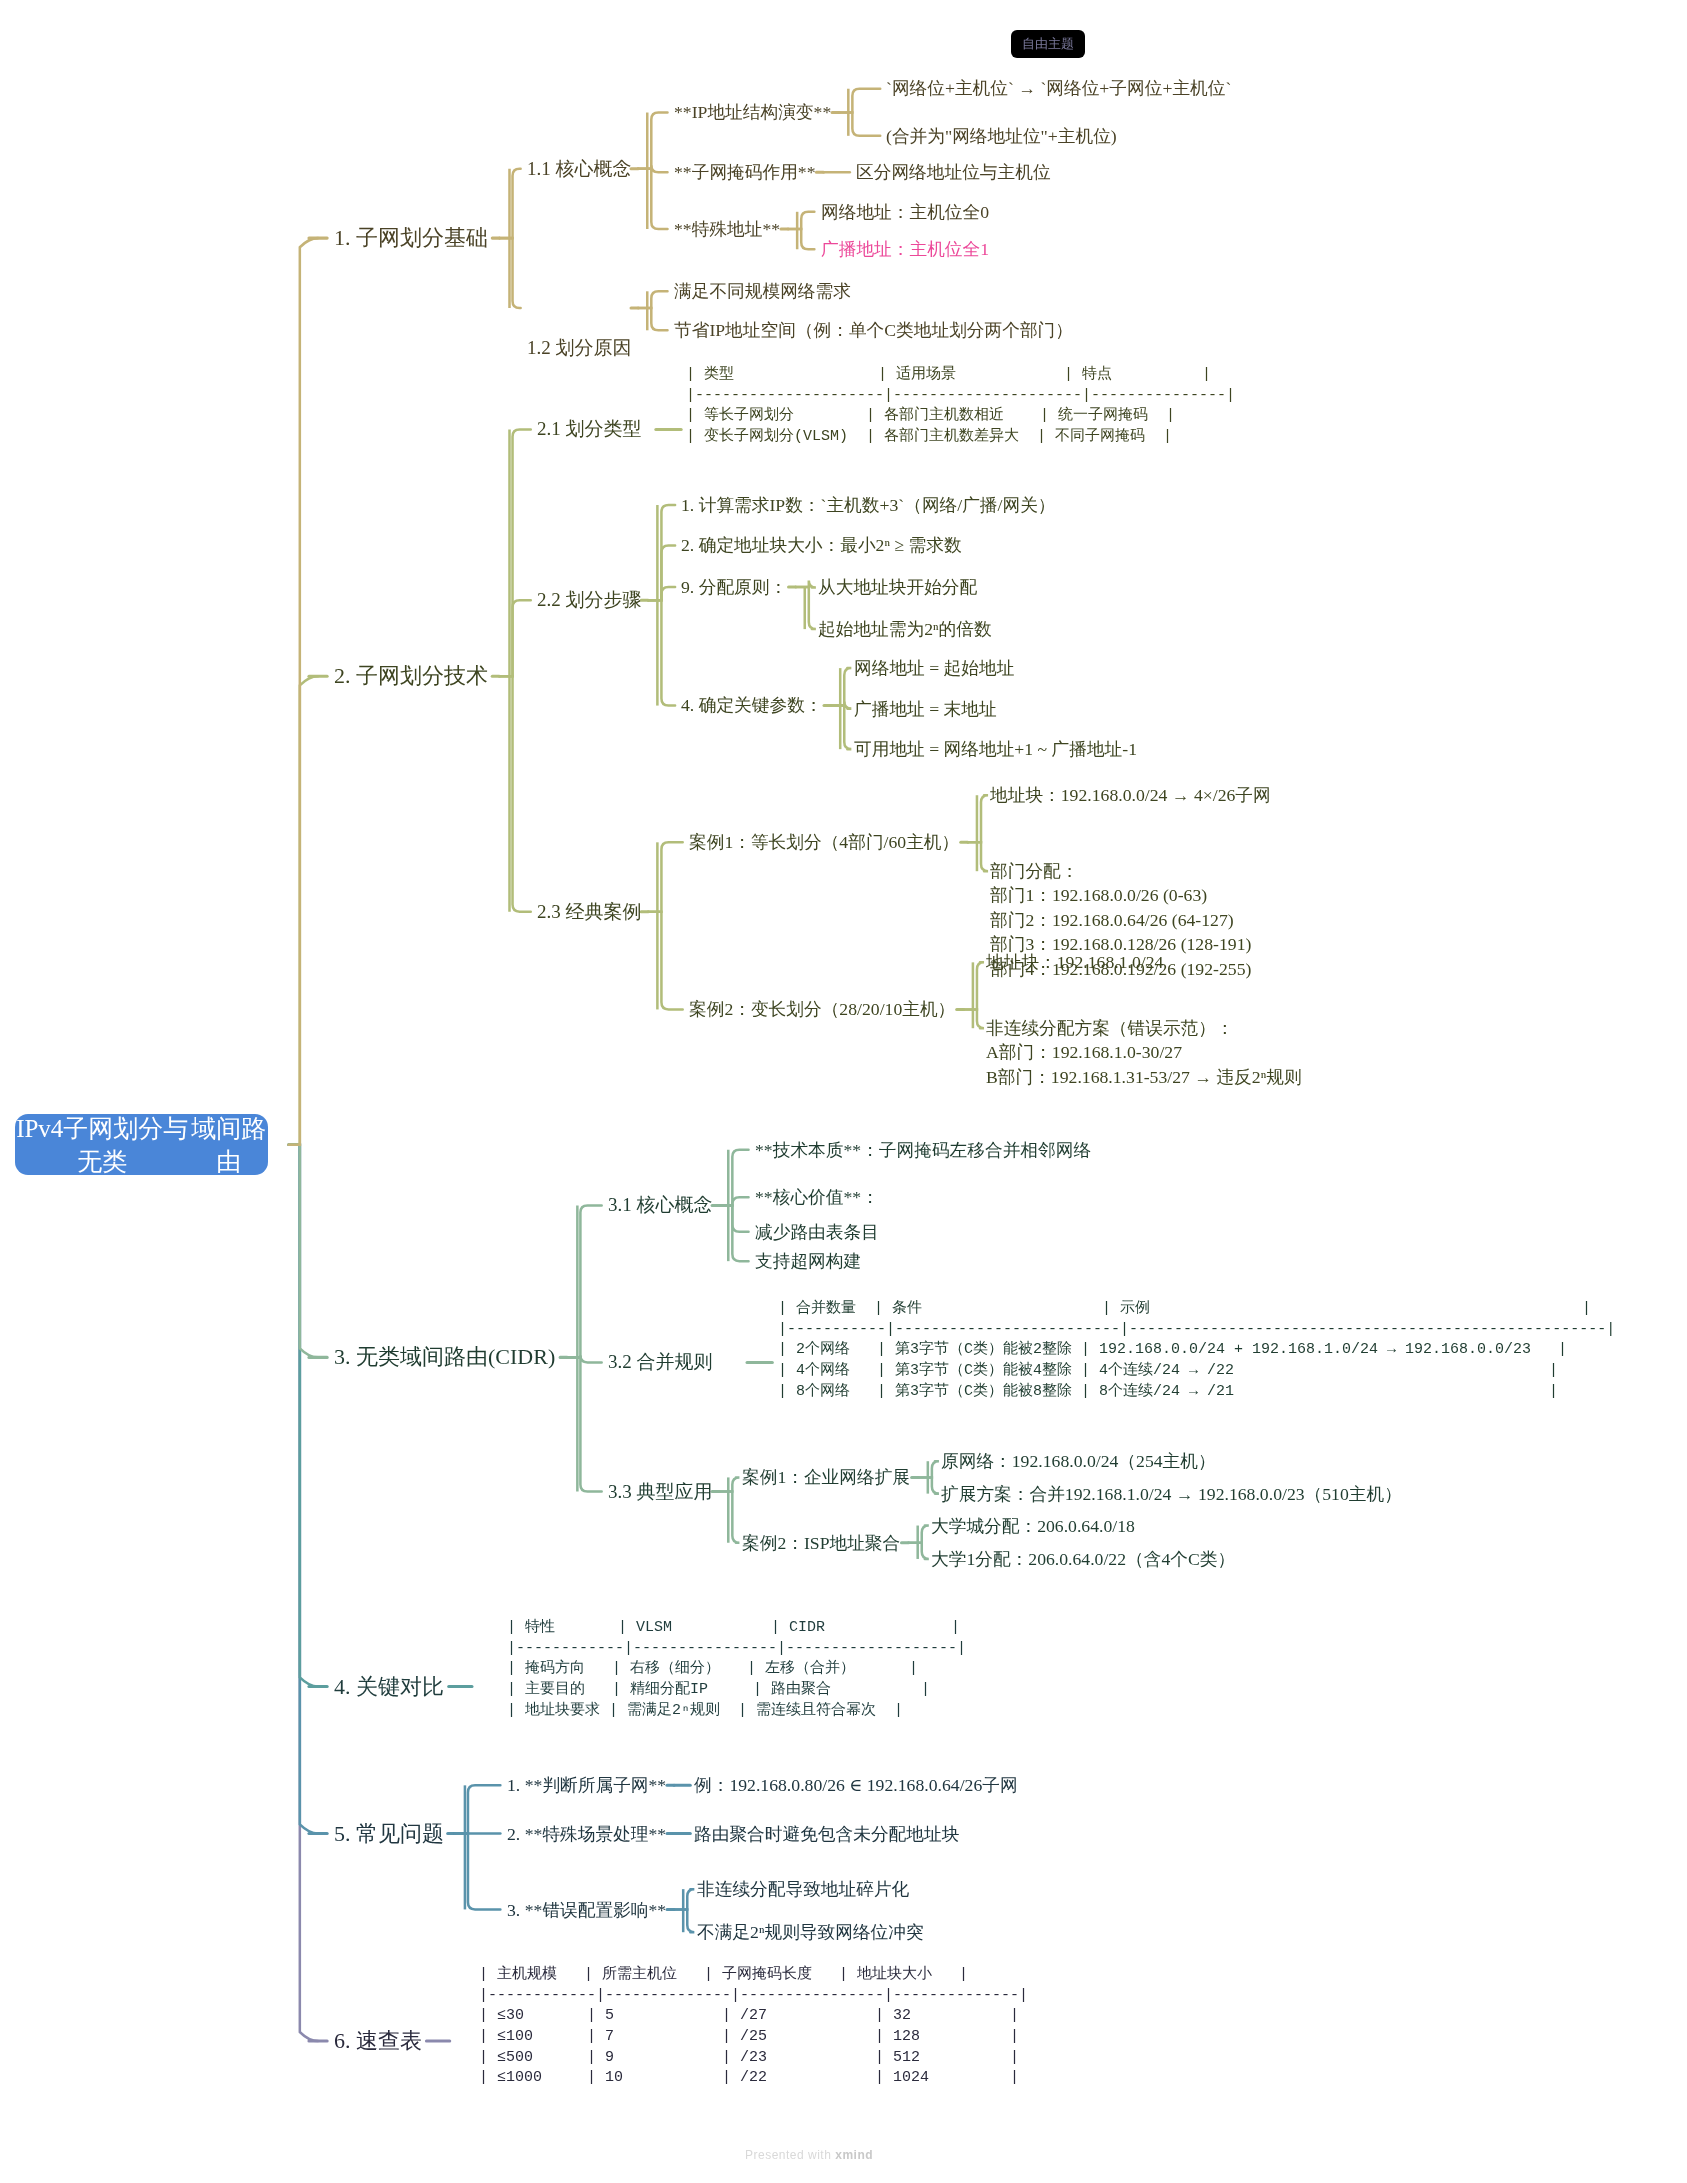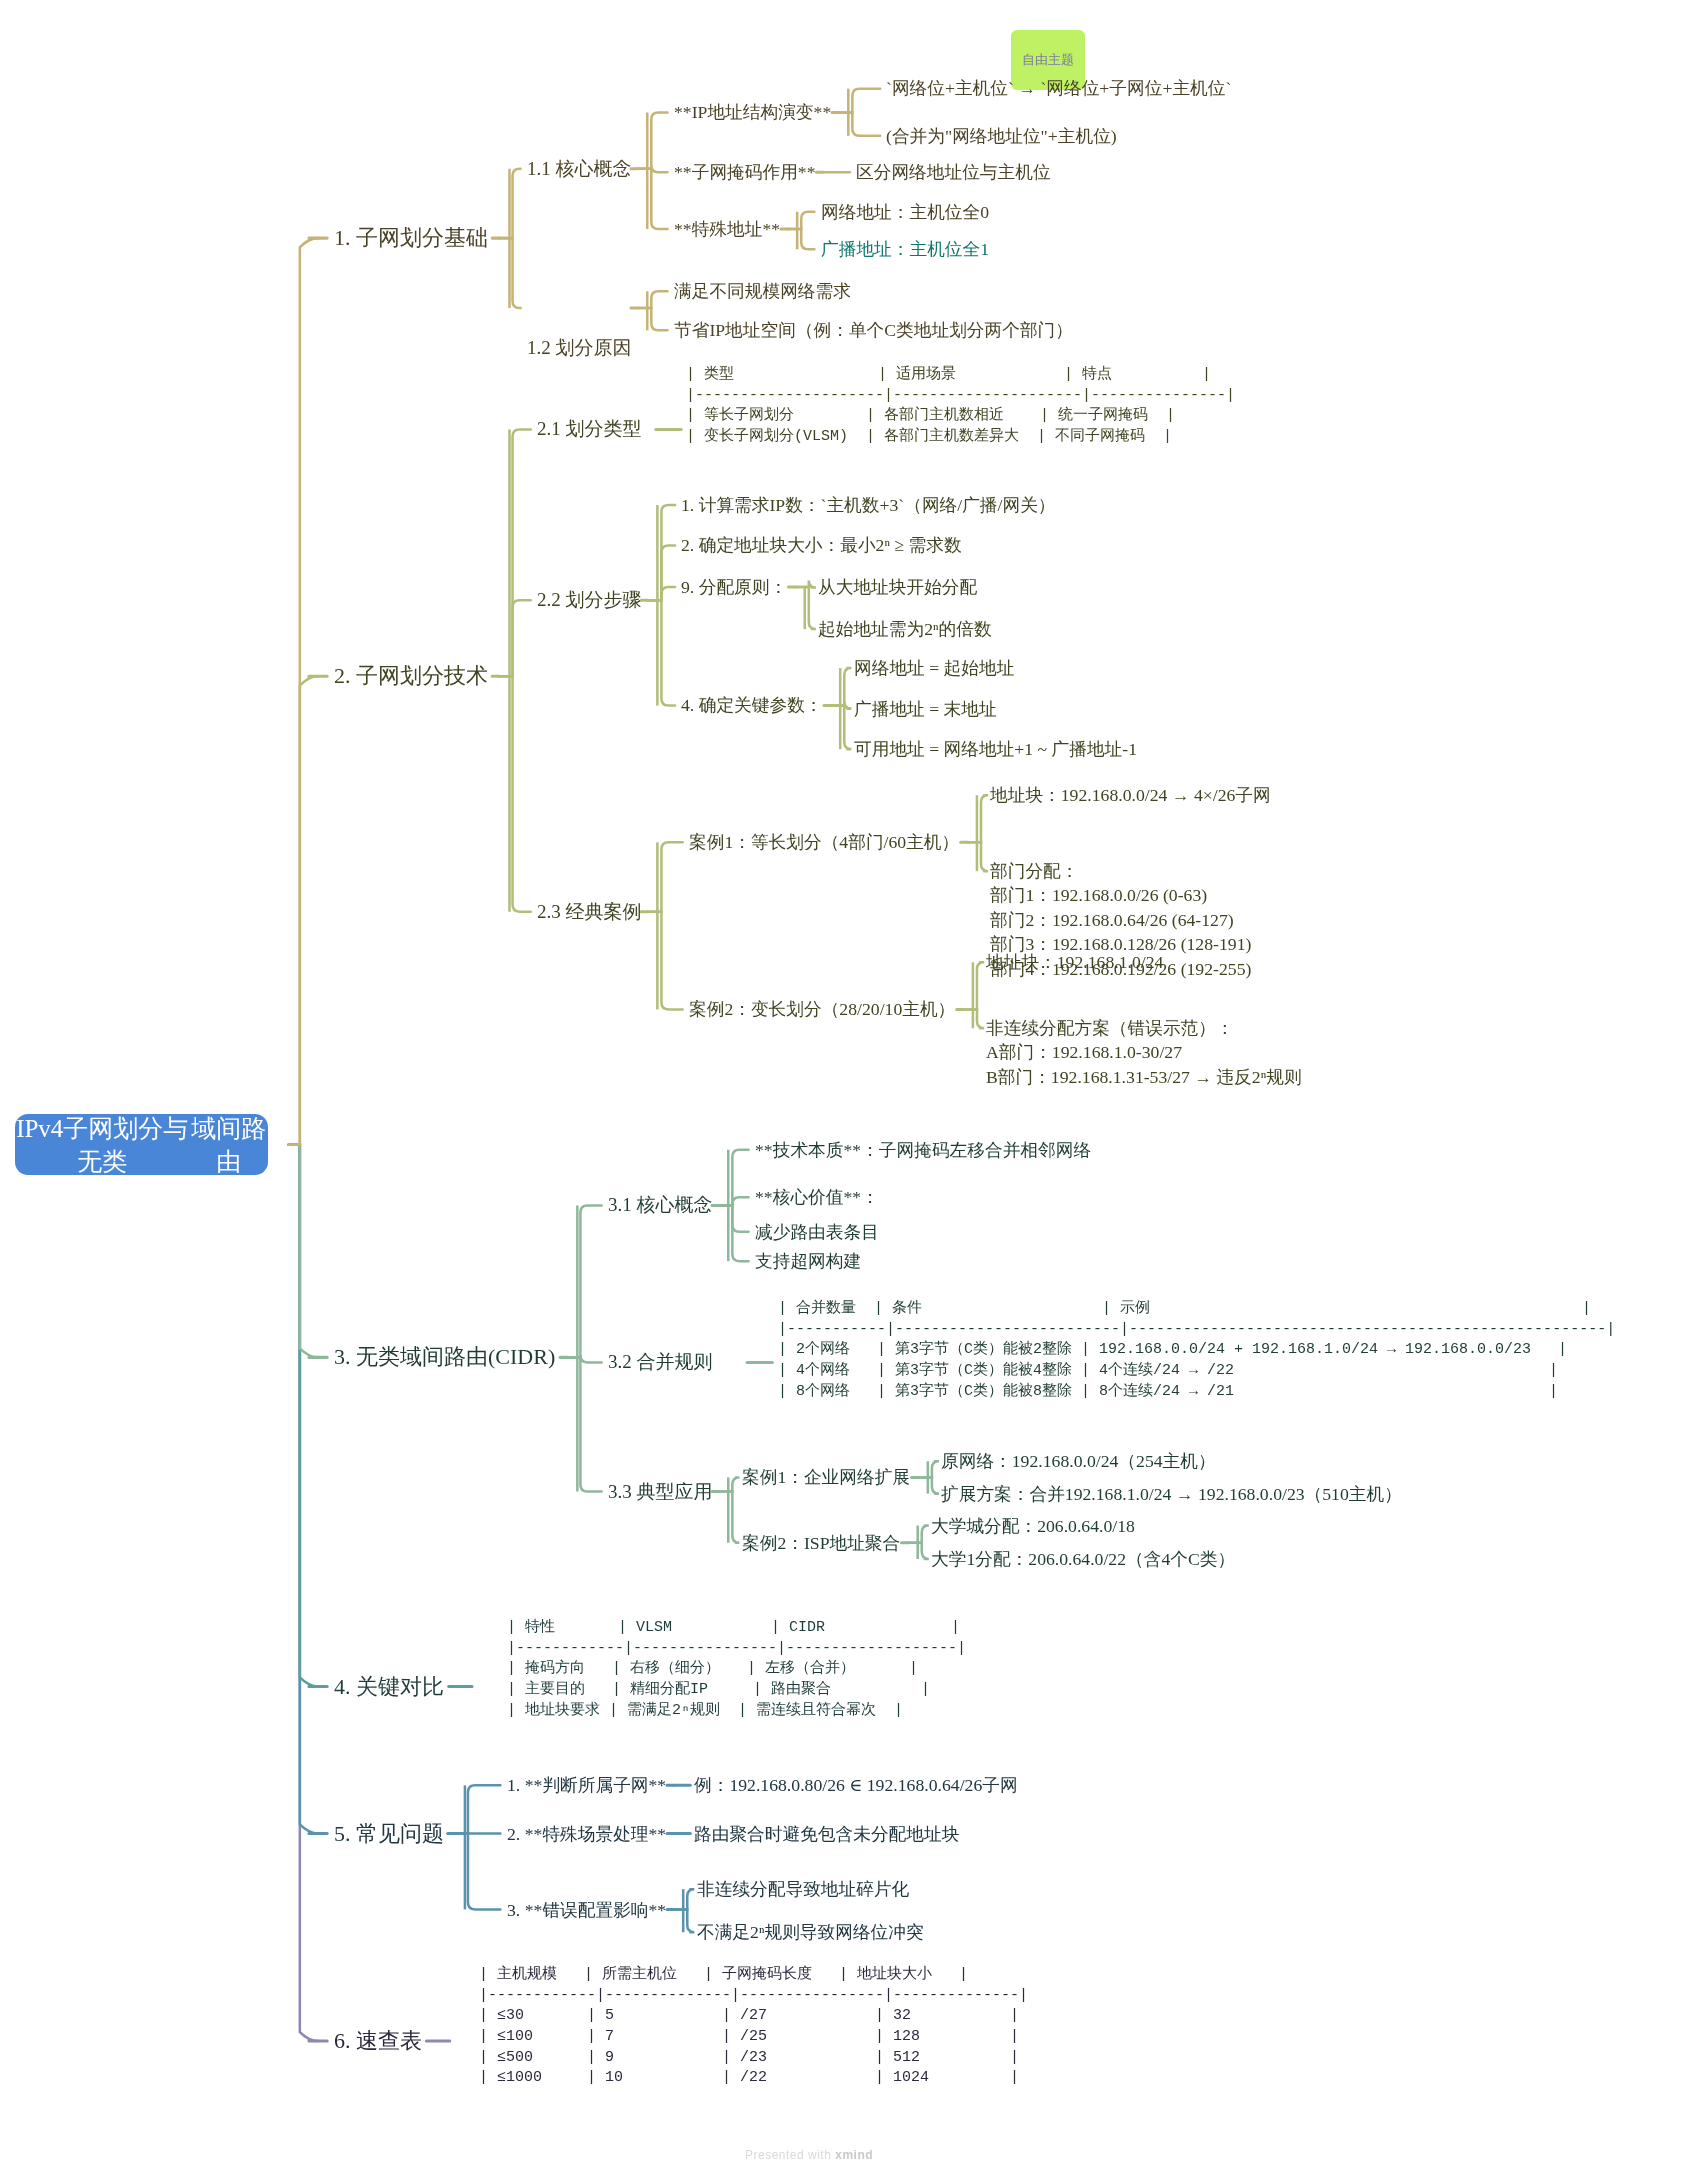--- a/index.html
+++ b/index.html
@@ -19,22 +19,22 @@
   .t-sub{font-size:19px;}
   .t-leaf{font-size:17.7px;}
   .mono{font-family:"Liberation Mono","DejaVu Sans Mono",monospace;font-size:15px;letter-spacing:0px;}
   .c1{color:#4a4226;}
   .c2{color:#3d4420;}
   .c3{color:#1f3c30;}
   .c4{color:#1f3c3c;}
   .c5{color:#203640;}
   .c6{color:#2a2a3c;}
   .free-topic{
-    position:absolute;background:#bef264;color:#7b7a9c;border-radius:6px;
-    font-size:13px;padding:21px 11px;font-family:"Liberation Sans",sans-serif;
+    position:absolute;background:#000000;color:#7b7a9c;border-radius:6px;
+    font-size:13px;padding:5px 11px;font-family:"Liberation Sans",sans-serif;
   }
   .watermark{
     position:absolute;color:#d9d9d9;font-size:12px;
     font-family:"Liberation Sans",sans-serif;letter-spacing:0.5px;
   }
   .watermark b{color:#c9c9c9;}
 </style>
 </head>
 <body>
 
@@ -160,21 +160,21 @@
   <div id="nodes">
       <div class="node t-main c1" style="left: 334px; top: 223px; color: rgb(74, 66, 38);">1. 子网划分基础</div>
       <div class="node t-sub c1" style="left: 527px; top: 156px; color: rgb(74, 66, 38);">1.1 核心概念</div>
       <div class="node t-leaf c1" style="left: 674px; top: 100px; color: rgb(74, 66, 38);">**IP地址结构演变**</div>
       <div class="node t-leaf c1" style="left: 886px; top: 76px; color: rgb(74, 66, 38);">`网络位+主机位` → `网络位+子网位+主机位`</div>
       <div class="node t-leaf c1" style="left: 886px; top: 124px; color: rgb(74, 66, 38);">(合并为"网络地址位"+主机位)</div>
       <div class="node t-leaf c1" style="left: 674px; top: 160px; color: rgb(74, 66, 38);">**子网掩码作用**</div>
       <div class="node t-leaf c1" style="left: 856px; top: 160px; color: rgb(74, 66, 38);">区分网络地址位与主机位</div>
       <div class="node t-leaf c1" style="left: 674px; top: 217px; color: rgb(74, 66, 38);">**特殊地址**</div>
       <div class="node t-leaf c1" style="left: 821px; top: 200px; color: rgb(74, 66, 38);">网络地址：主机位全0</div>
-      <div class="node t-leaf c1" style="left: 821px; top: 237px; color: #0f766e;">广播地址：主机位全1</div>
+      <div class="node t-leaf c1" style="left: 821px; top: 237px; color: #ec4899;">广播地址：主机位全1</div>
       <div class="node t-sub c1" style="left: 527px; top: 295px; color: rgb(74, 66, 38); margin-top: 40px;">1.2 划分原因</div>
       <div class="node t-leaf c1" style="left: 674px; top: 279px; color: rgb(74, 66, 38);">满足不同规模网络需求</div>
       <div class="node t-leaf c1" style="left: 674px; top: 318px; color: rgb(74, 66, 38);">节省IP地址空间（例：单个C类地址划分两个部门）</div>
       <div class="node t-main c2" style="left: 334px; top: 661px; color: rgb(61, 68, 32);">2. 子网划分技术</div>
       <div class="node t-sub c2" style="left: 537px; top: 416px; color: rgb(61, 68, 32);">2.1 划分类型</div>
       <div class="node mono c2" style="left: 686px; top: 365px; color: rgb(61, 68, 32);"><div>| 类型                | 适用场景            | 特点          |</div><div>|---------------------|---------------------|---------------|</div><div>| 等长子网划分        | 各部门主机数相近    | 统一子网掩码  |</div><div>| 变长子网划分(VLSM)  | 各部门主机数差异大  | 不同子网掩码  |</div></div>
       <div class="node t-sub c2" style="left: 537px; top: 587px; color: rgb(61, 68, 32);">2.2 划分步骤</div>
       <div class="node t-leaf c2" style="left: 681px; top: 493px; color: rgb(61, 68, 32);">1. 计算需求IP数：`主机数+3`（网络/广播/网关）</div>
       <div class="node t-leaf c2" style="left: 681px; top: 533px; color: rgb(61, 68, 32);">2. 确定地址块大小：最小2ⁿ ≥ 需求数</div>
       <div class="node t-leaf c2" style="left: 681px; top: 575px; color: rgb(61, 68, 32);">9. 分配原则：</div>

